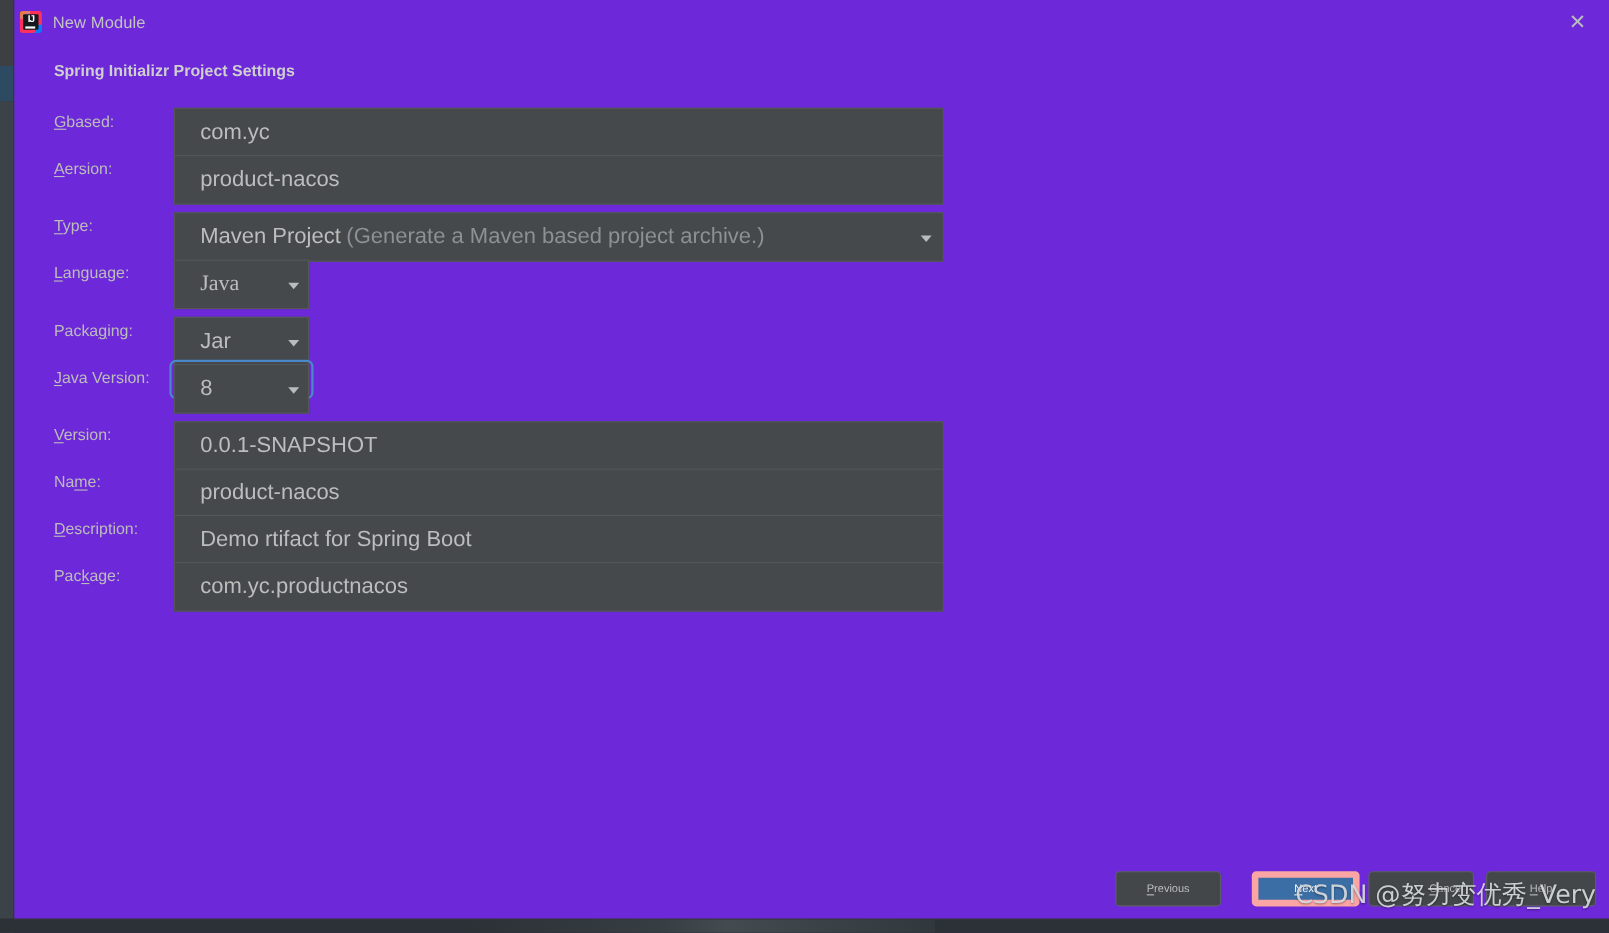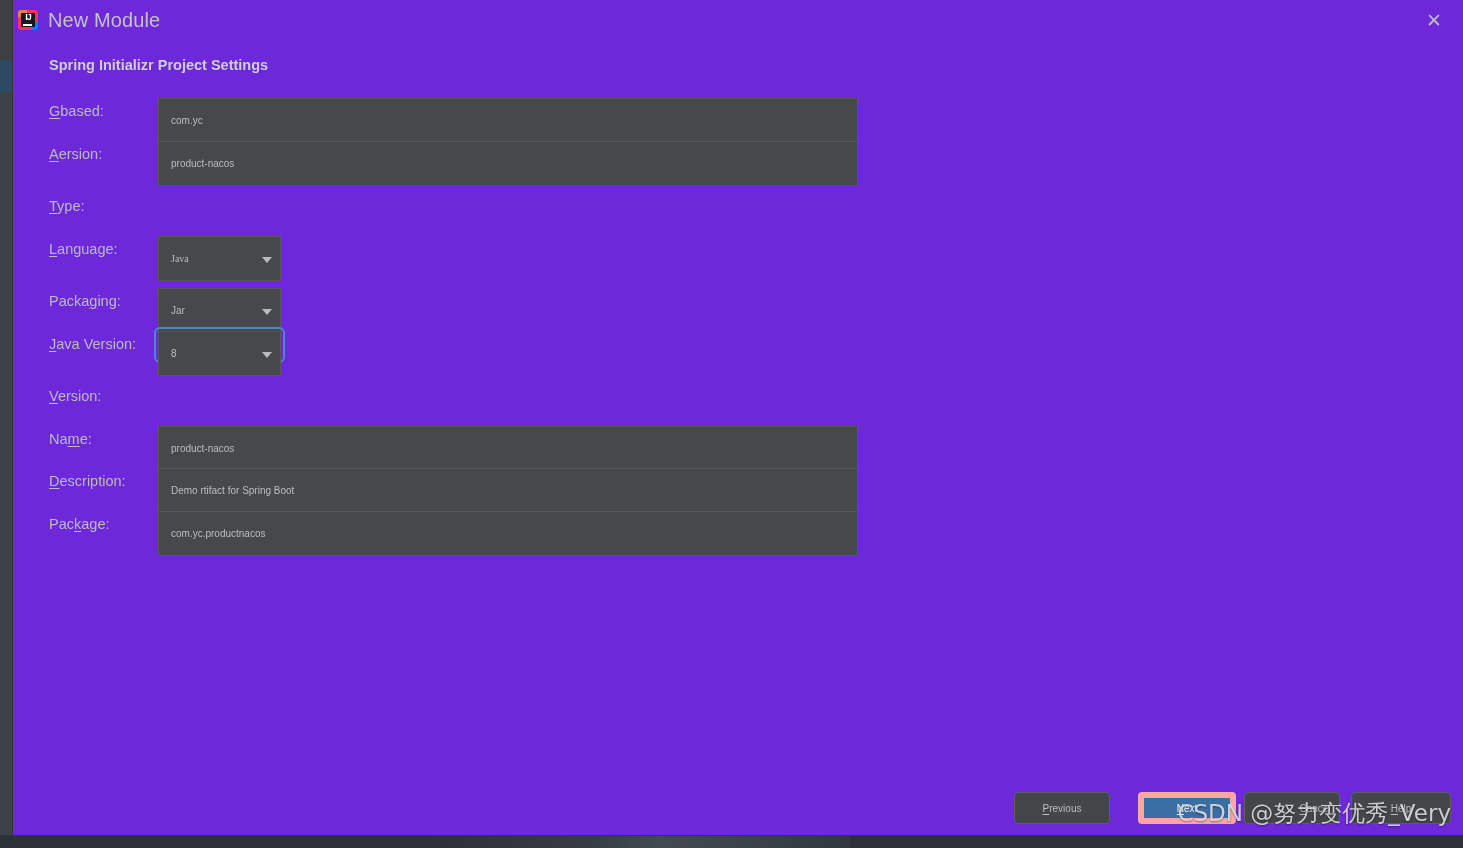--- a/index.html
+++ b/index.html
@@ -74,21 +74,21 @@
     position:absolute; left:0; right:0; top:2px;
     text-align:center; color:#ffffff;
     font-family:"Liberation Sans", sans-serif;
     font-size:9px; font-weight:bold; letter-spacing:-1px;
   }
   #app-icon .ij-bar {
     position:absolute; left:5px; bottom:4px; width:9px; height:2px;
     background:#ffffff;
   }
   #window-title {
-    font-size:20px; color:#c3c3c3; letter-spacing:.1px;
+    font-size:15px; color:#c3c3c3; letter-spacing:.1px;
   }
   #close-button {
     position:absolute; right:12px; top:6px;
     width:34px; height:28px;
     display:flex; align-items:center; justify-content:center;
     color:#b9bcbe; font-size:19px; line-height:1;
     cursor:pointer;
   }
 
   
@@ -105,22 +105,22 @@
     white-space:nowrap;
   }
   .mn { text-decoration:underline; text-underline-offset:2px; }
 
   .field {
     position:absolute; left:145px;
     height:45px;
     background:#45494c;
     border:1px solid #54585b;
     display:flex; align-items:center;
-    padding:0 12px;
-    font-size:10px; color:#bdbdbd;
+    padding:0 23px;
+    font-size:20px; color:#bdbdbd;
     white-space:nowrap; overflow:hidden;
   }
   .field.wide  { width:700px; }
   .field.combo { width:123px; padding-right:24px; position:absolute; }
   .field .hint { color:#8d9094; margin-left:5px; }
 
   .caret {
     position:absolute; right:8px; top:50%;
     width:0; height:0; margin-top:-2px;
     border-left:5px solid transparent;
@@ -199,37 +199,45 @@
   <div id="form">
       <div class="row-label" style="top: 103px;"><span></span><span class="mn">G</span><span>based:</span></div>
       <div class="field wide" style="top: 98px;">
         <span>com.yc</span>
       </div>
       <div class="row-label" style="top: 146px;"><span></span><span class="mn">A</span><span>ersion:</span></div>
       <div class="field wide" style="top: 141px;">
         <span>product-nacos</span>
       </div>
       <div class="row-label" style="top: 198px;"><span></span><span class="mn">T</span><span>ype:</span></div>
+      <div class="field wide" style="top: 193px;">
+        <span>Maven Project</span>
+        <span class="hint">(Generate a Maven based project archive.)</span>
+        <span class="caret wide-caret"></span>
+      </div>
       <div class="row-label" style="top: 241px;"><span></span><span class="mn">L</span><span>anguage:</span></div>
       <div class="field combo" style="top: 236px; font-family: Liberation Serif, serif;">
         <span>Java</span>
         <span class="caret"></span>
       </div>
       <div class="row-label" style="top: 293px;"><span>Packa</span><span class="mn">g</span><span>ing:</span></div>
       <div class="field combo" style="top: 288px;">
         <span>Jar</span>
         <span class="caret"></span>
       </div>
       <div class="row-label" style="top: 336px;"><span></span><span class="mn">J</span><span>ava Version:</span></div>
       <div class="focusring" style="top: 327px;"></div>
       <div class="field combo" style="top: 331px;">
         <span>8</span>
         <span class="caret"></span>
       </div>
       <div class="row-label" style="top: 388px;"><span></span><span class="mn">V</span><span>ersion:</span></div>
+      <div class="field wide" style="top: 383px;">
+        <span>0.0.1-SNAPSHOT</span>
+      </div>
       <div class="row-label" style="top: 431px;"><span>Na</span><span class="mn">m</span><span>e:</span></div>
       <div class="field wide" style="top: 426px;">
         <span>product-nacos</span>
       </div>
       <div class="row-label" style="top: 473px;"><span></span><span class="mn">D</span><span>escription:</span></div>
       <div class="field wide" style="top: 468px;">
         <span>Demo rtifact for Spring Boot</span>
       </div>
       <div class="row-label" style="top: 516px;"><span>Pac</span><span class="mn">k</span><span>age:</span></div>
       <div class="field wide" style="top: 511px;">

